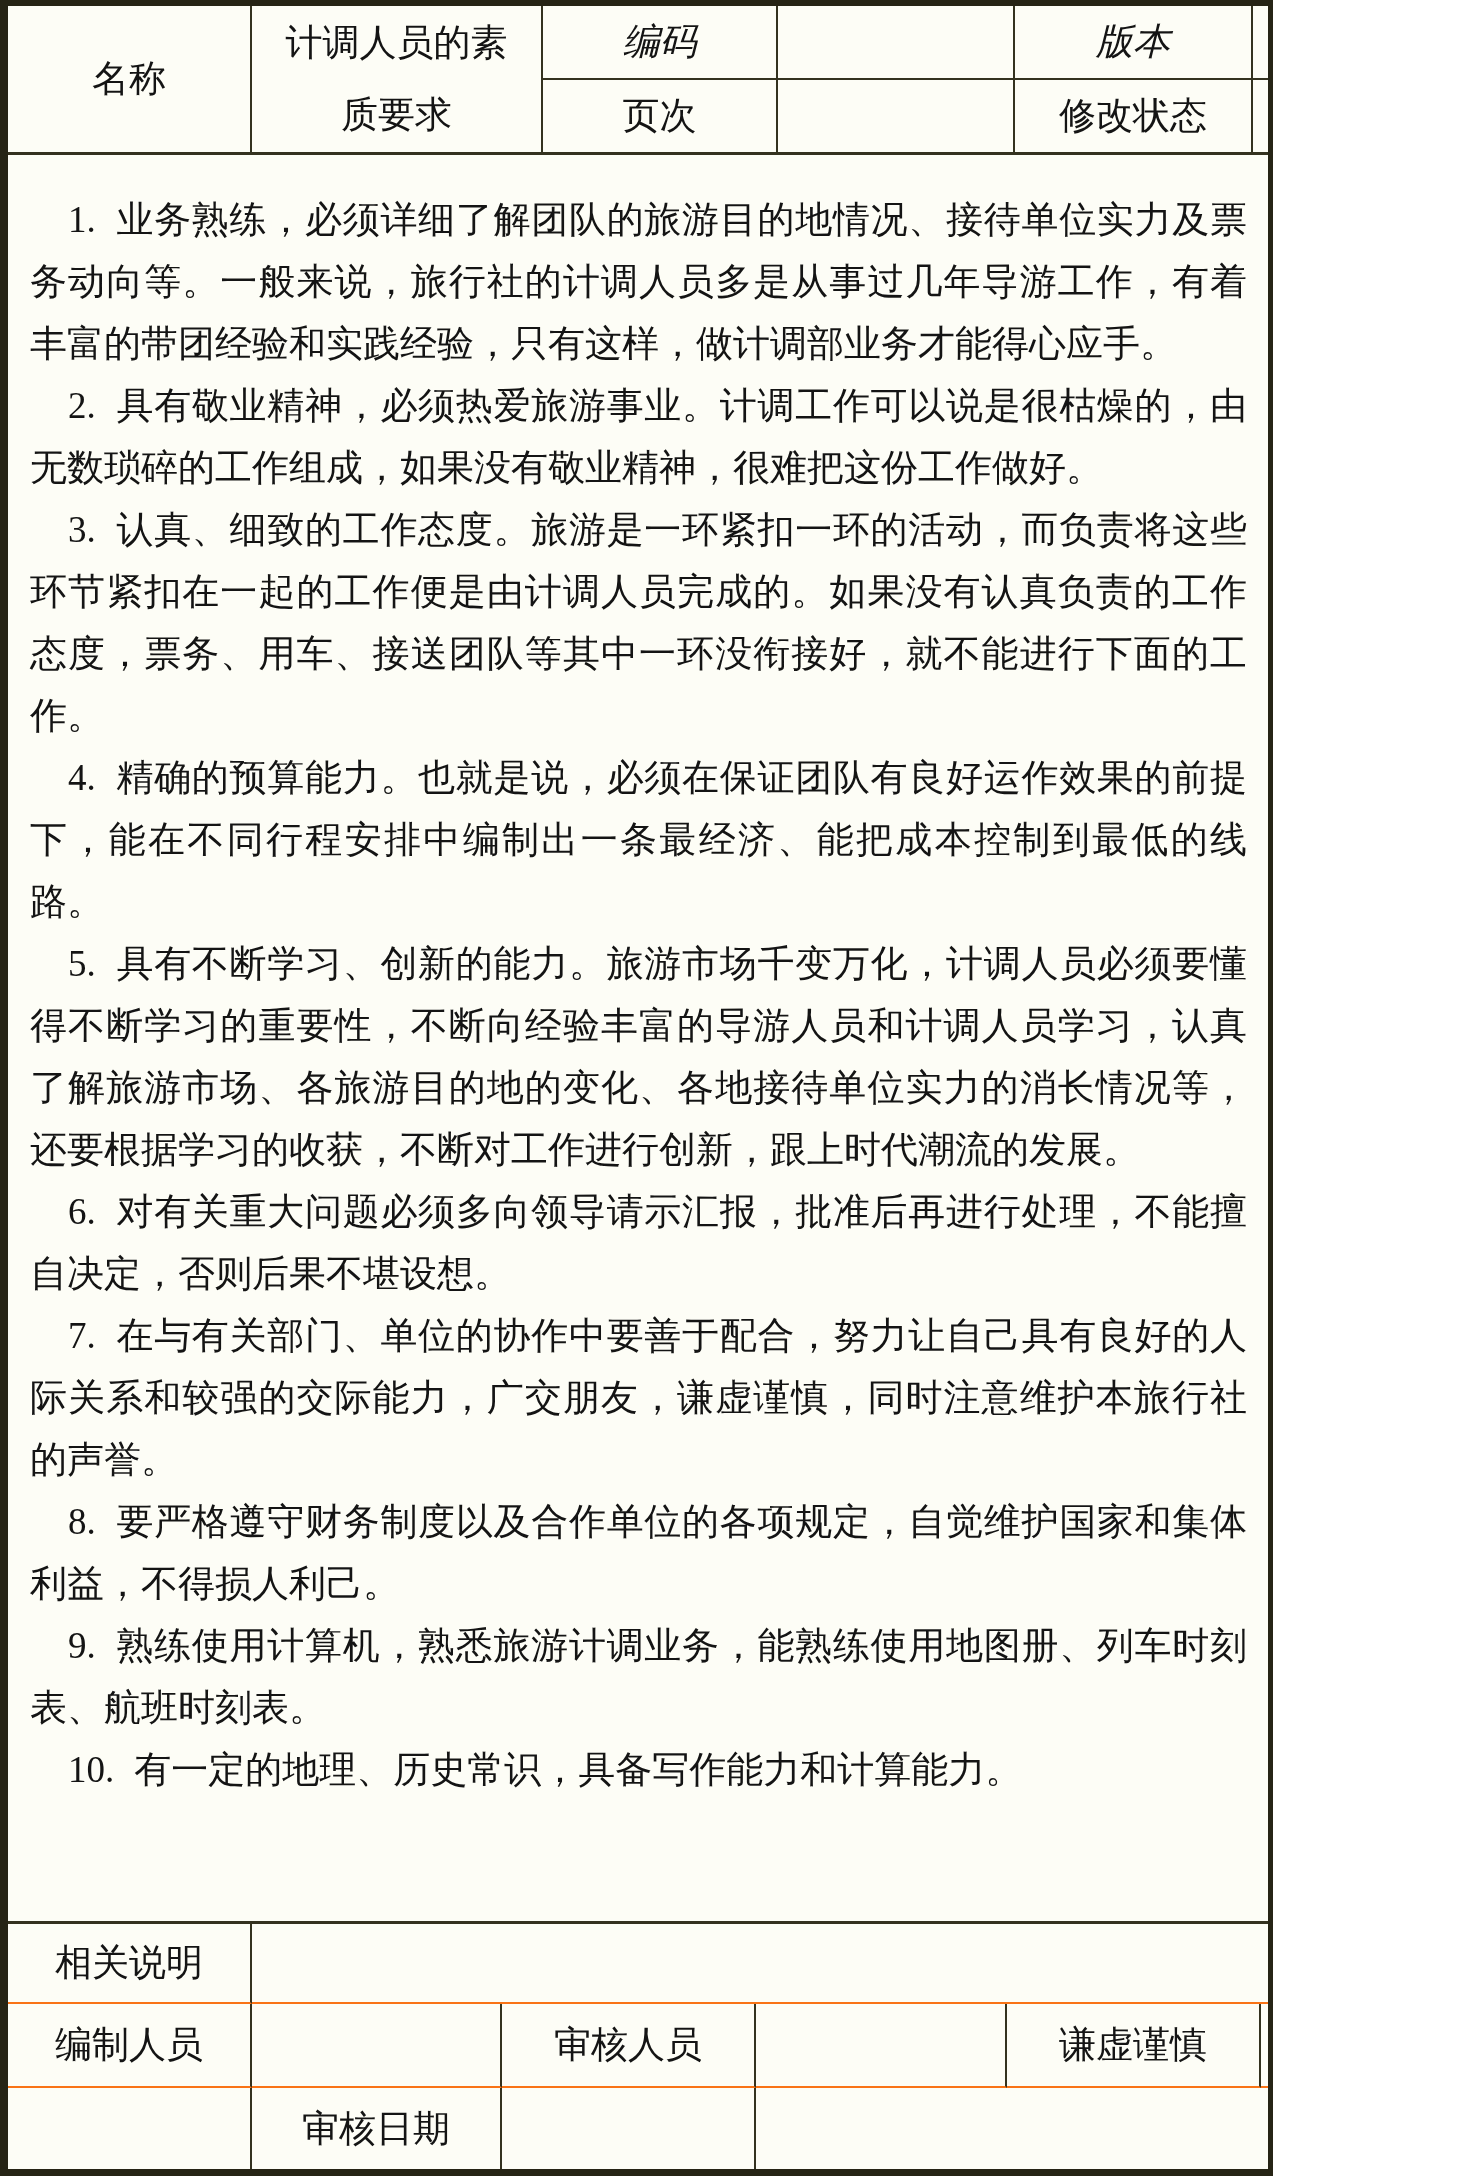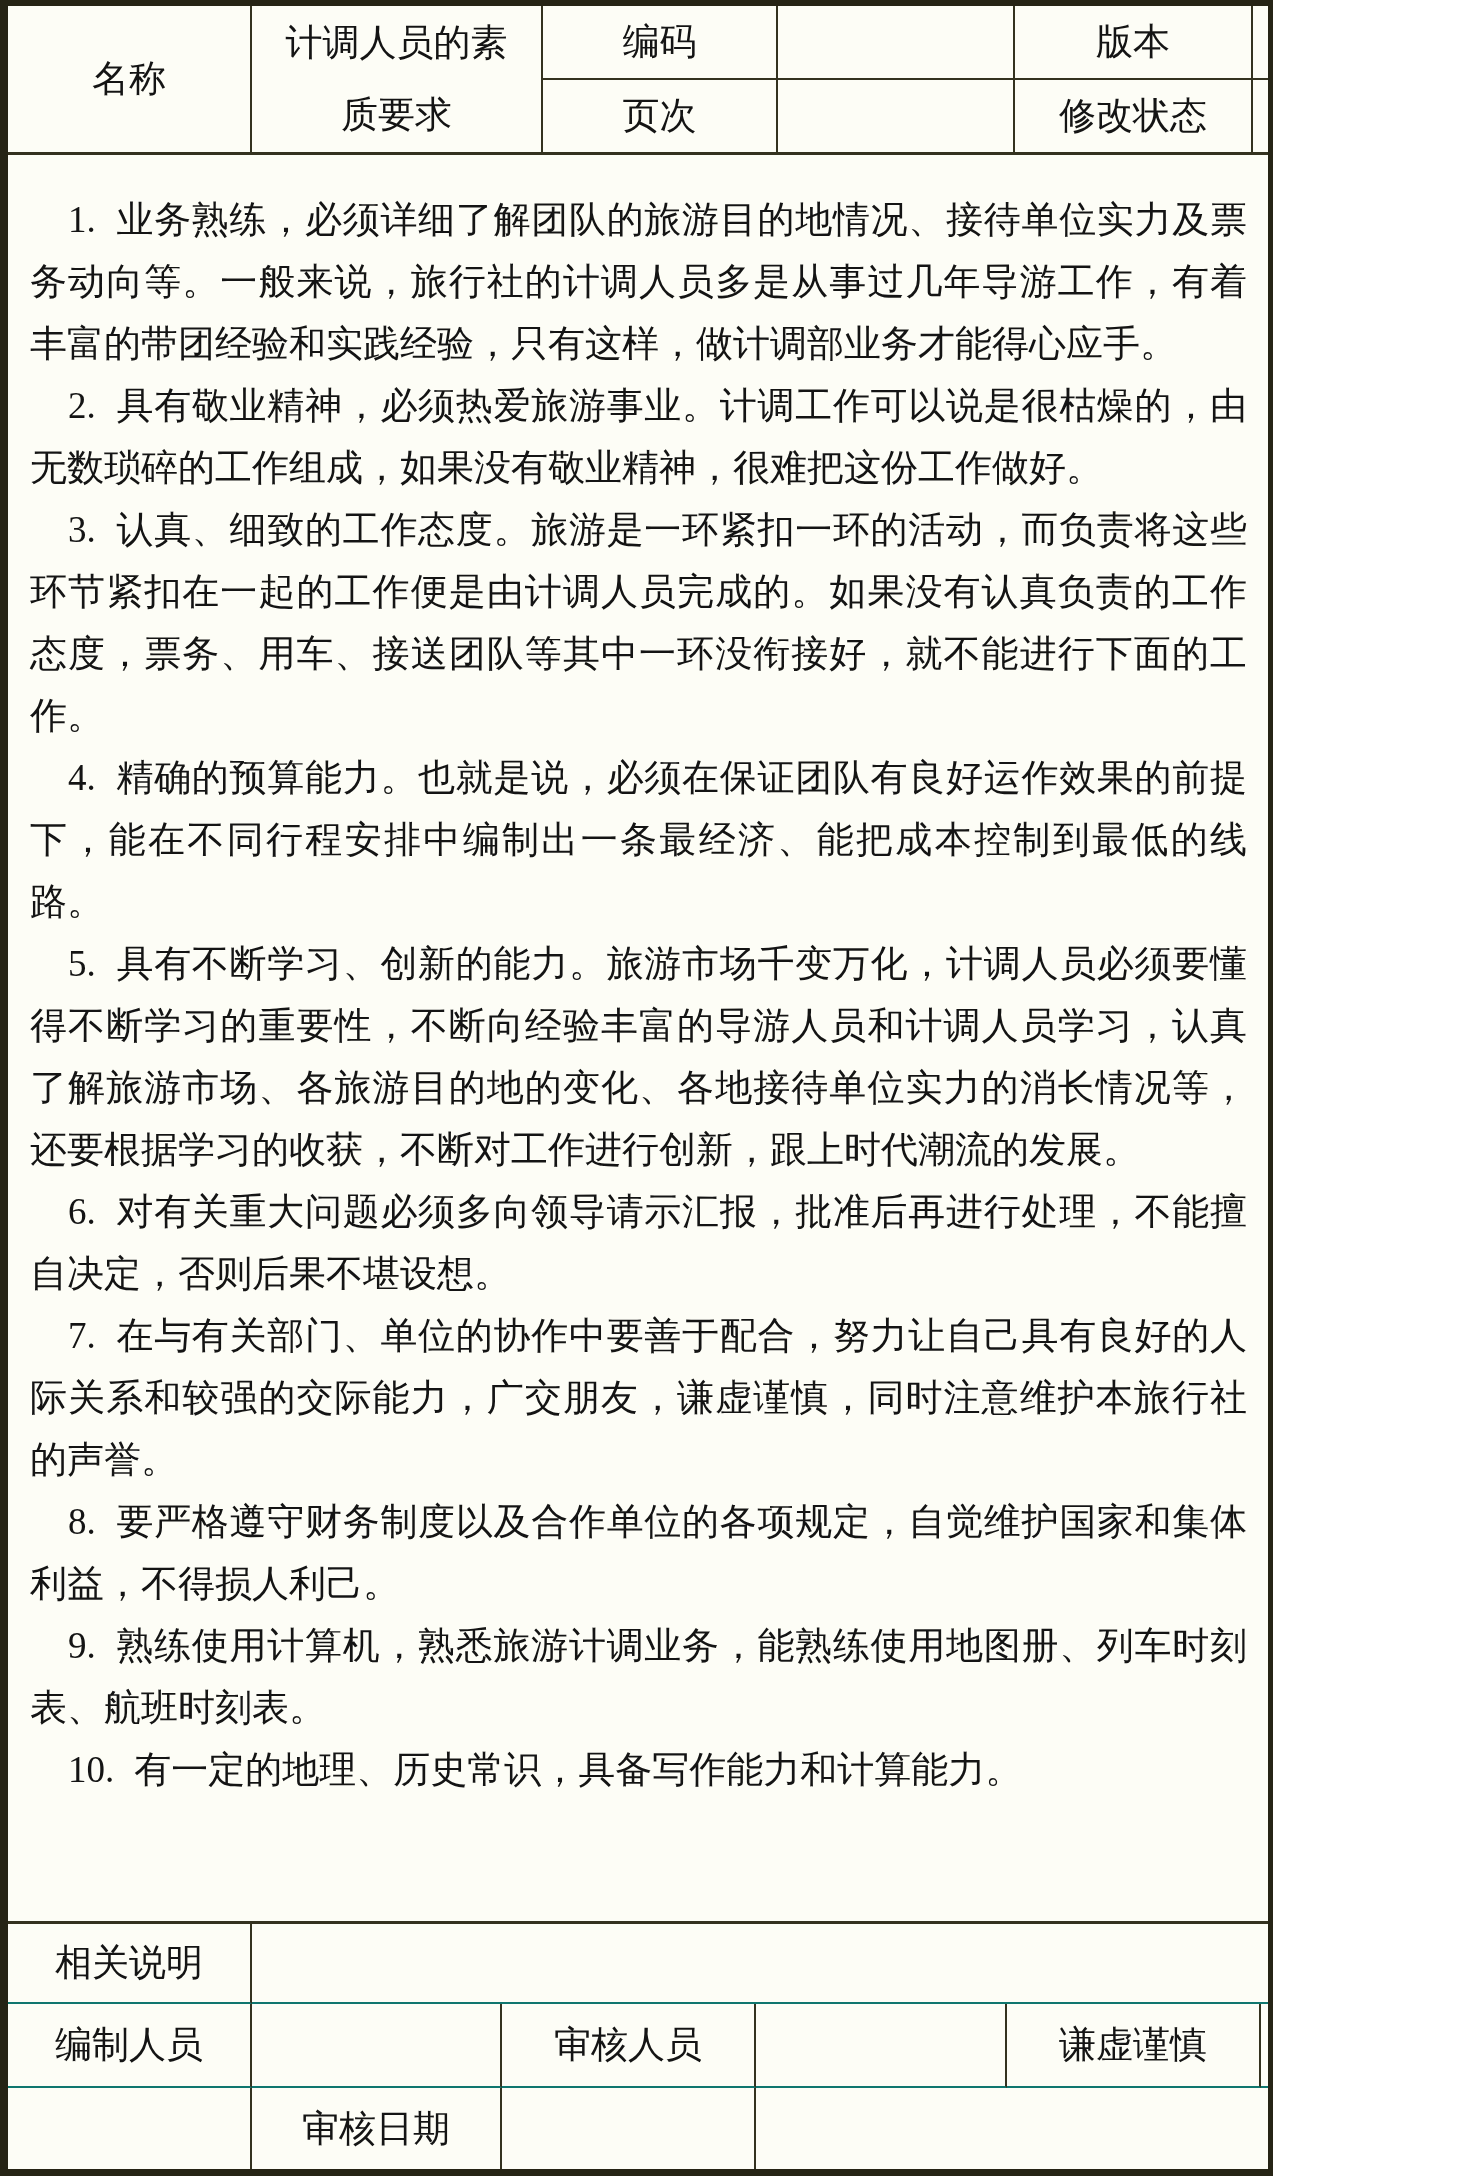--- a/index.html
+++ b/index.html
@@ -36,21 +36,21 @@
   .cell {
     box-sizing: border-box;
     border-right: 2px solid #34321f;
     display: flex;
     align-items: center;
     justify-content: center;
     font-size: 37px;
     text-align: center;
   }
   .cell.no-right { border-right: none; }
-  .cell.row-divider { border-bottom: 2px solid #34321f; }
+  .cell.row-divider { border-bottom: 2px solid #34321f; font-style: italic; }
   .cell.span-rows { grid-row: 1 / span 2; }
   .title-cell {
     line-height: 1.95;
     padding: 11px 30px;
   }
 
   
   .body-section {
     flex: 1;
     box-sizing: border-box;
@@ -68,21 +68,21 @@
 
   
   .ftr-table {
     flex: none;
     display: grid;
     grid-template-columns: 244px 250px 254px 251px 254px 1fr;
     grid-template-rows: 80px 84px 81px;
     border-top: 3px solid #34321f;
   }
   .ftr-table .cell { font-size: 37px; }
-  .cell.bottom-divider { border-bottom: 2px solid #0f766e; font-family: Liberation Serif, serif; }
+  .cell.bottom-divider { border-bottom: 2px solid #f97316; font-family: Liberation Serif, serif; }
   .notes-value { grid-column: 2 / 7; }
 </style>
 </head>
 <body>
 
 <div class="page">
 
   <div class="hdr-table">
     <div class="cell span-rows">名称</div>
     <div class="cell span-rows title-cell">计调人员的素质要求</div>

